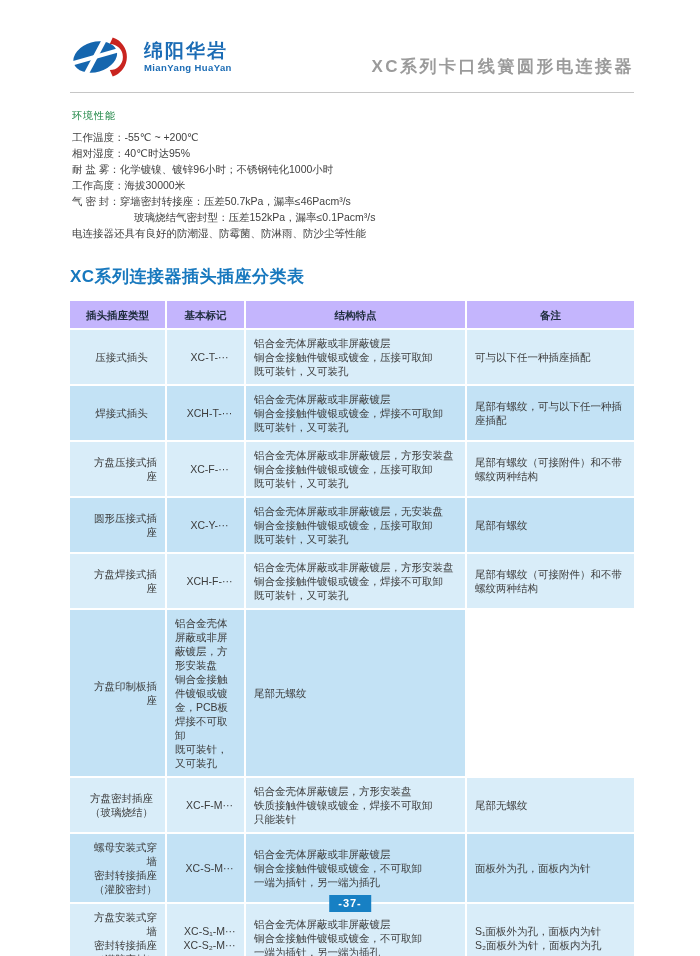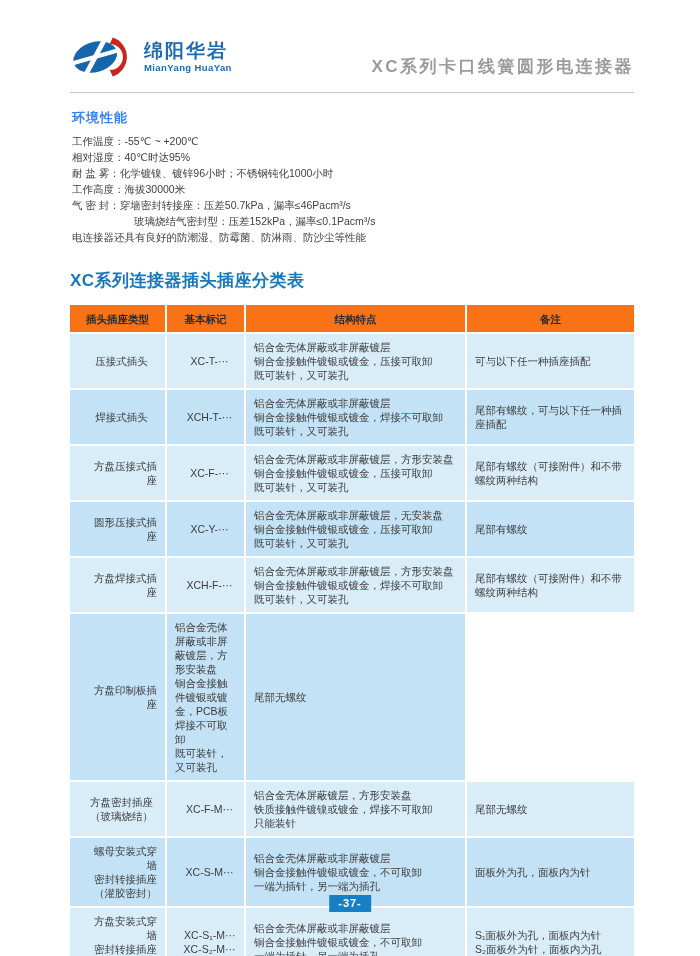--- a/index.html
+++ b/index.html
@@ -26,41 +26,41 @@
     font-size:9.5px; font-weight:bold; color:#1b6cb5; letter-spacing:0.4px;
     line-height:12px;
   }
   .doc-title {
     font-size:17px; font-weight:bold; color:#9b9b9b; letter-spacing:2.5px;
     padding-bottom:2px;
   }
 
   
   .env { margin:16px 66px 0 72px; }
-  .env-title { font-size:13px; font-weight:bold; color:#3b82f6; margin-bottom:6px; letter-spacing:1px; }
+  .env-title { font-size:10px; font-weight:normal; color:#15803d; margin-bottom:6px; letter-spacing:1px; }
   .env-line { font-size:10.5px; line-height:16px; color:#404040; white-space:pre-line; }
   .env-line.indent { padding-left:62px; }
 
   
   .table-title {
     margin:24px 66px 0 70px; font-size:17px; font-weight:bold; color:#1778be;
     letter-spacing:0.5px;
   }
   .ctable { margin:13px 66px 0 70px; }
   .t-row {
     display:grid; grid-template-columns:95px 77px 219px 1fr;
     column-gap:2px; margin-bottom:2px;
   }
   .cell {
     font-size:10.5px; line-height:14px; color:#3c3c3c;
     padding:6px 8px; white-space:pre-line;
     display:flex; align-items:center; min-height:50px;
   }
   .t-head .cell {
-    background:#f97316; color:#1c2b3a; font-weight:bold;
+    background:#c4b5fd; color:#1c2b3a; font-weight:bold;
     justify-content:center; text-align:left; min-height:27px; padding:6px 4px;
   }
   .t-row.odd  .cell { background:#d9edf9; }
   .t-row.even .cell { background:#c3e2f5; }
   .cell.c-type, .cell.c-mark { justify-content:center; text-align:right;padding-left:16px; }
   .cell.c-feat, .cell.c-remark { justify-content:flex-start; text-align:left; }
 
   
   .page-pill {
     position:absolute; top:891px; left:50%; transform:translateX(-50%);

